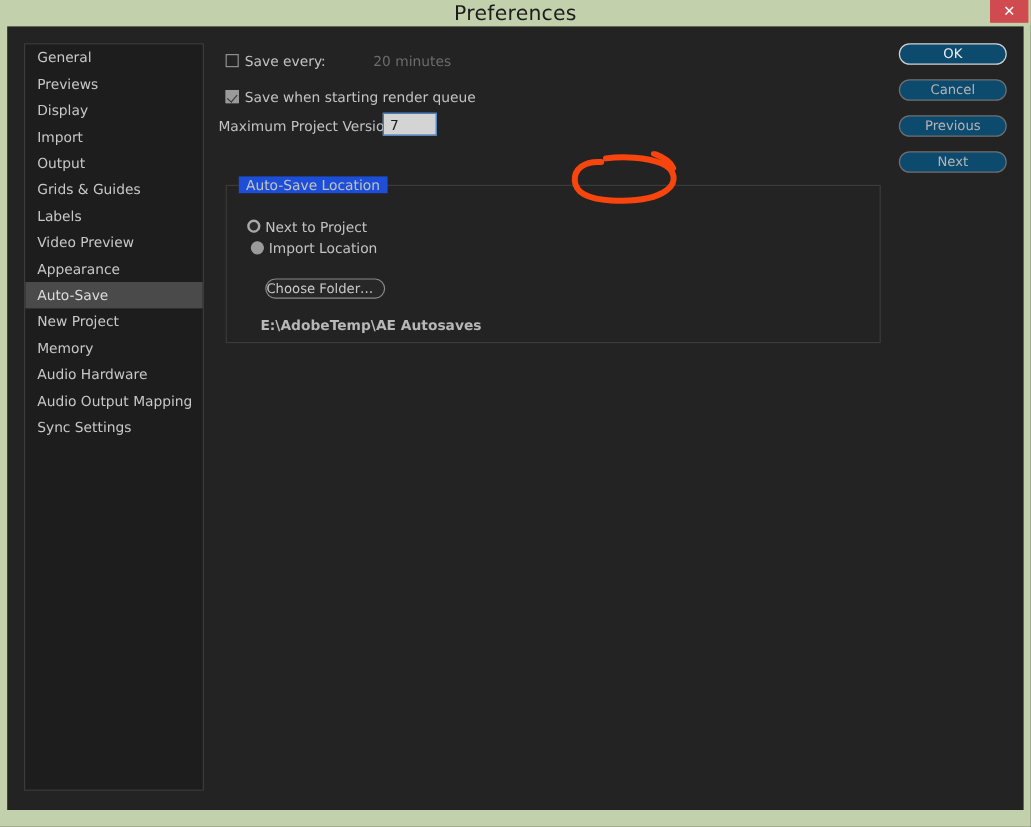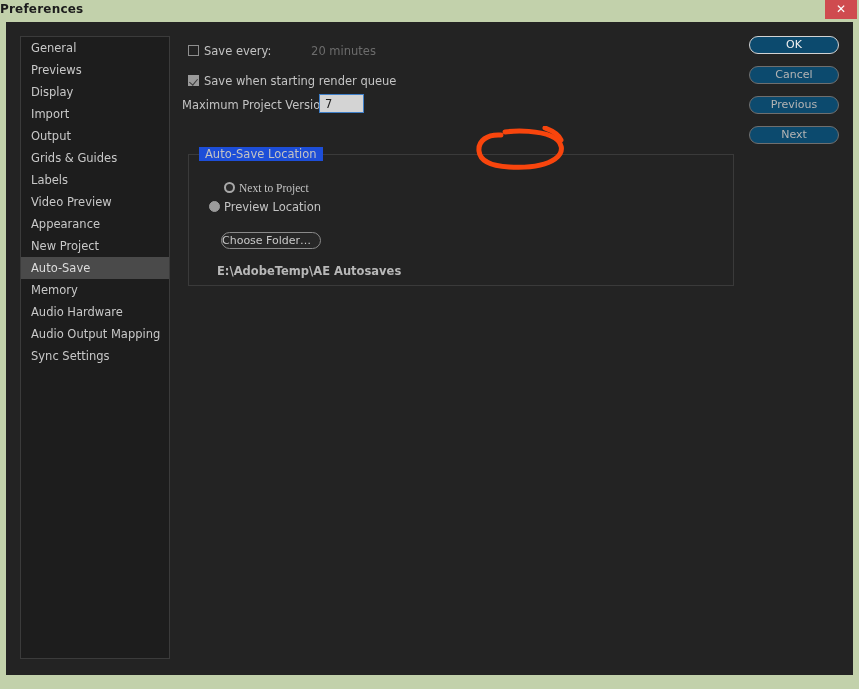--- a/index.html
+++ b/index.html
@@ -19,24 +19,24 @@
   #titlebar {
     position: absolute;
     left: 0; top: 0;
     width: 859px; height: 21px;
     background: #c2d1ab;
   }
   #window-title {
     position: absolute;
     left: 0; top: 2px;
     width: 859px;
-    font-size: 12px;
+    text-align: center;
+    font-size: 17px;
     color: #1c1c1c;
     letter-spacing: .2px;
-    font-weight: bold;
   }
   #close-button {
     position: absolute;
     right: 2px; top: 0px;
     width: 32px; height: 19px;
     background: #cf4b4f;
     color: #ffffff;
     font-size: 12px;
     line-height: 19px;
     text-align: center;
@@ -243,22 +243,22 @@
   <div id="sidebar">
       <div class="sidebar-item"><span>General</span></div>
       <div class="sidebar-item"><span>Previews</span></div>
       <div class="sidebar-item"><span>Display</span></div>
       <div class="sidebar-item"><span>Import</span></div>
       <div class="sidebar-item"><span>Output</span></div>
       <div class="sidebar-item"><span>Grids &amp; Guides</span></div>
       <div class="sidebar-item"><span>Labels</span></div>
       <div class="sidebar-item"><span>Video Preview</span></div>
       <div class="sidebar-item"><span>Appearance</span></div>
+      <div class="sidebar-item selected"><span>Auto-Save</span></div>
       <div class="sidebar-item"><span>New Project</span></div>
-      <div class="sidebar-item selected"><span>Auto-Save</span></div>
       <div class="sidebar-item"><span>Memory</span></div>
       <div class="sidebar-item"><span>Audio Hardware</span></div>
       <div class="sidebar-item"><span>Audio Output Mapping</span></div>
       <div class="sidebar-item"><span>Sync Settings</span></div>
     </div>
 
   <div id="main">
 
     <div class="row" style="left:7px; top:8px;">
       <span class="cbox unchecked"></span><span>Save every:</span>
@@ -268,25 +268,25 @@
     <div class="row" style="left:7px; top:38px;">
       <span class="cbox checked"></span><span>Save when starting render queue</span>
     </div>
 
     <div class="row" style="left:1px; top:62px;">Maximum Project Versions:</div>
     <input id="max-versions-input" type="text" value="7" style="">
 
     <div id="group-autosave-location"></div>
     <div id="group-legend">Auto-Save Location</div>
 
-    <div class="radio-row" style="left:43px; top:146px;font-family:Liberation Serif, serif;">
+    <div class="radio-row" style="left:25px; top:146px;">
       <span class="radio ring"></span><span>Next to Project</span>
     </div>
     <div class="radio-row" style="left:28px; top:164px;">
-      <span class="radio solid"></span><span>Preview Location</span>
+      <span class="radio solid"></span><span>Import Location</span>
     </div>
 
     <div id="choose-folder-button" style="top:196px;">Choose Folder…</div>
     <div id="autosave-path" style="top:228px;font-weight:bold;">E:\AdobeTemp\AE Autosaves</div>
 
     <svg id="annotation-circle" viewBox="0 0 100 46">
       <path d="M 26 9 C 12 8, 3 15, 4 25 C 5 35, 16 40, 34 41 C 52 42, 70 40, 80 33 C 90 26, 88 15, 76 10 C 64 5, 44 4, 30 6" fill="none" stroke="#f8450d" stroke-width="5" stroke-linecap="round"></path>
       <path d="M 70 2 C 78 5, 84 9, 86 14" fill="none" stroke="#f8450d" stroke-width="5" stroke-linecap="round"></path>
     </svg>
   </div>

